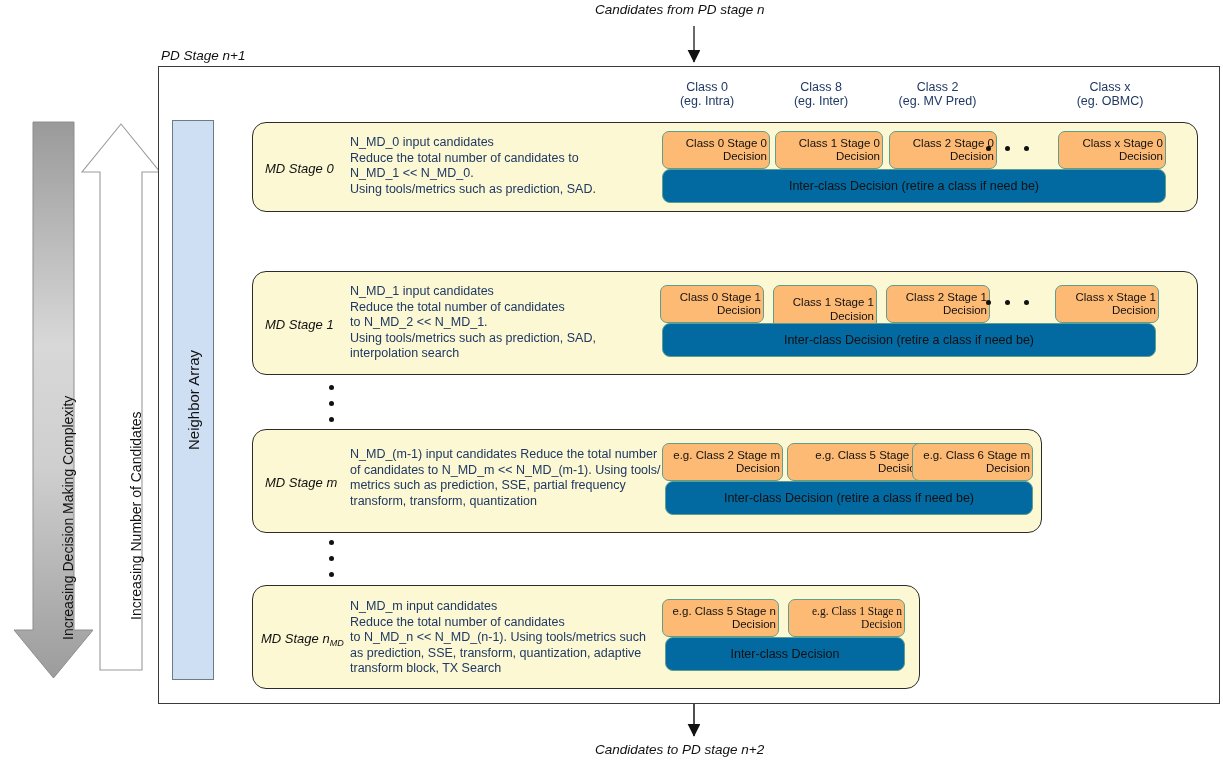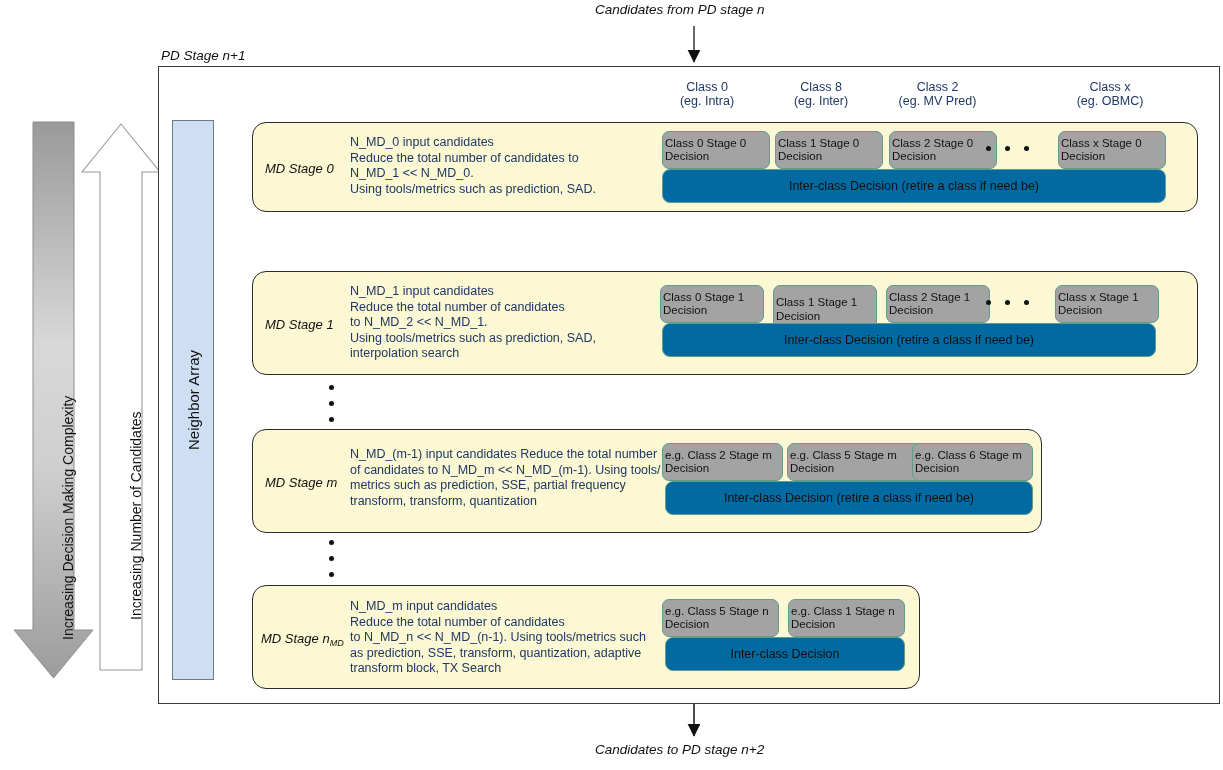--- a/index.html
+++ b/index.html
@@ -95,28 +95,28 @@
     position: absolute;
     font-size: 12.5px;
     color: #1f3864;
     line-height: 15.5px;
     white-space: pre-line;
   }
 
   
   .dec {
     position: absolute;
-    background: #a3a3a3;
+    background: #fdba74;
     border: 1.2px solid #5f9e8c;
     border-radius: 7px;
     box-sizing: border-box;
     display: flex;
     align-items: center;
     justify-content: center;
-    text-align: left;
+    text-align: right;
     font-size: 11.5px;
     color: #111;
     line-height: 13.5px;
     padding: 18px 2px;
   }
   .interclass {
     position: absolute;
     background: #0369a1;
     border: 1.2px solid #5f9e8c;
     border-radius: 8px;
@@ -309,16 +309,16 @@
   <div class="stage-name" style="left:8px; top:45px;">
     <span>MD Stage n</span><sub>MD</sub>
   </div>
   <div class="stage-desc" style="left:97px; top:13px; width:322px;">N_MD_m input candidates
 Reduce the total number of candidates
 to N_MD_n &lt;&lt; N_MD_(n-1). Using tools/metrics such
 as prediction, SSE, transform, quantization, adaptive
 transform block, TX Search</div>
 
   <div class="dec" style="left:409px; top:13px; width:117px; height:33px;">e.g. Class 5 Stage n Decision</div>
-  <div class="dec" style="left:535px; top:13px; width:117px; height:33px;">e.g. Class 1 Stage n Decision</div>
+  <div class="dec" style="left:535px; top:13px; width:117px; height:33px;font-family:Liberation Serif, serif;">e.g. Class 1 Stage n Decision</div>
 
   <div class="interclass" style="left:412px; top:51px; width:240px; height:34px;">Inter-class Decision</div>
 </div>
 
 </body></html>

